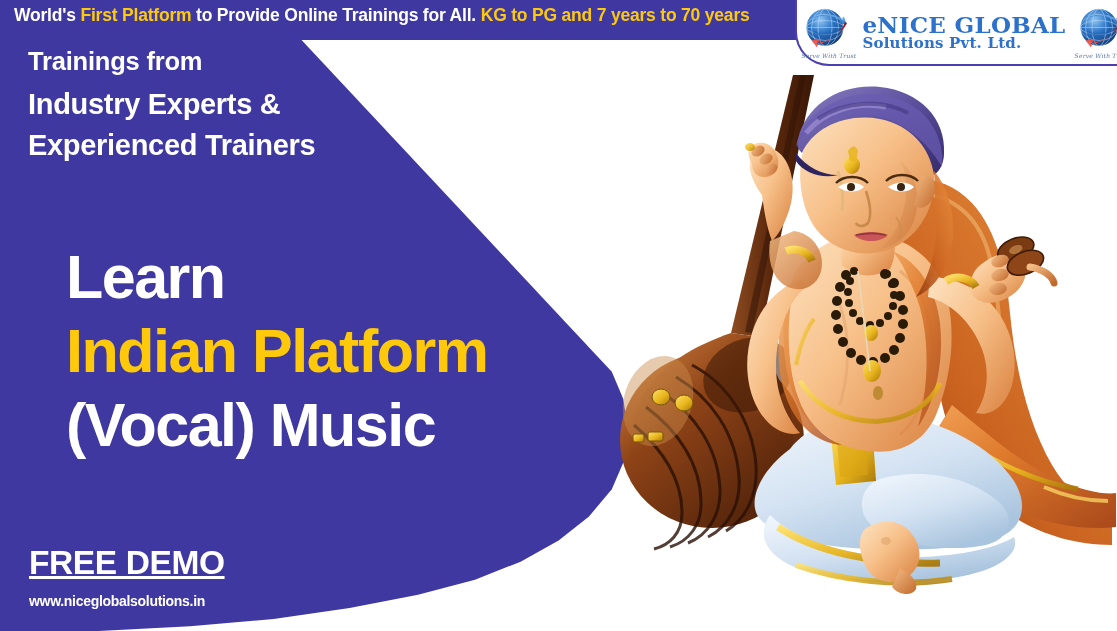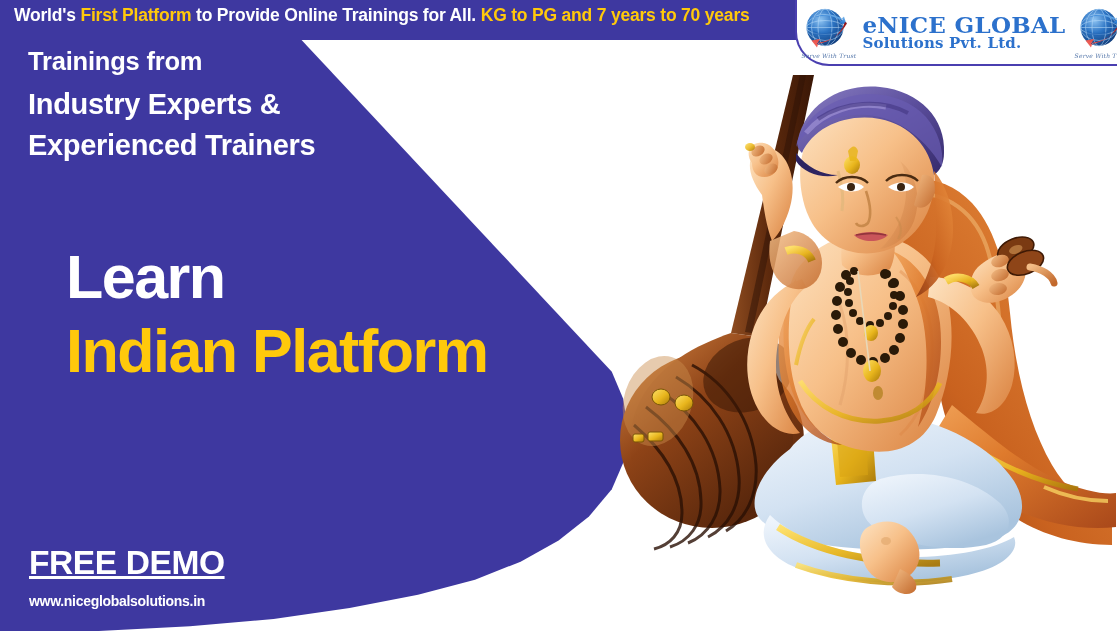--- a/index.html
+++ b/index.html
@@ -555,19 +555,20 @@
   <div class="copy">
     <div class="kicker">Trainings from</div>
     <div class="subhead">
       <div>Industry Experts  &amp;</div>
       <div>Experienced Trainers</div>
     </div>
 
     <div class="headline">
       <span class="hl-line hl-white">Learn</span>
       <span class="hl-line hl-yellow">Indian Platform</span>
+      <span class="hl-line hl-white">(Vocal) Music</span>
     </div>
 
     <div class="cta">FREE DEMO</div>
     <div class="site">www.niceglobalsolutions.in</div>
   </div>
 
 </div>
 
 </body></html>

